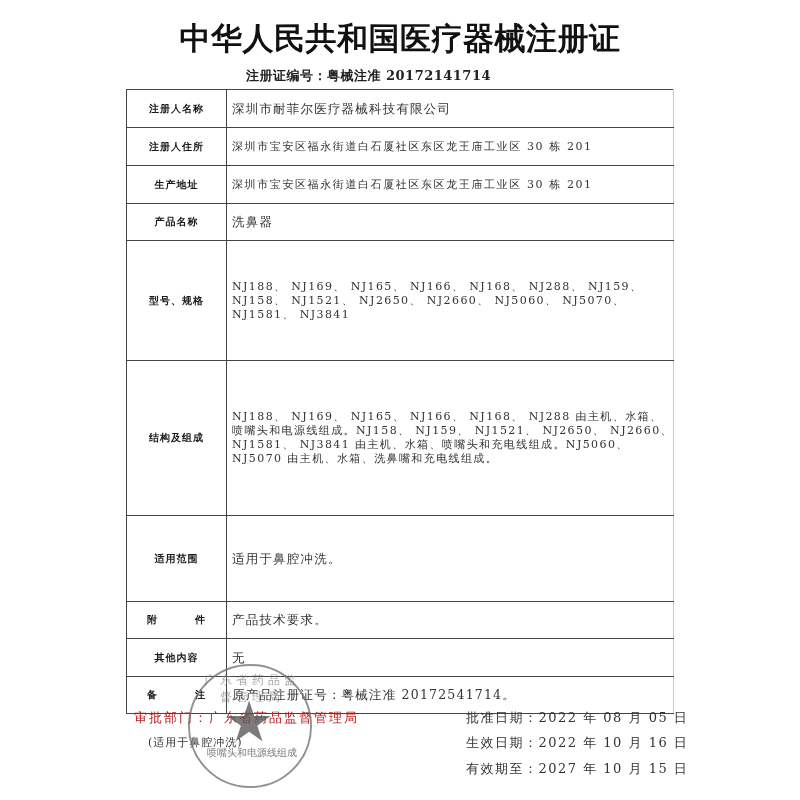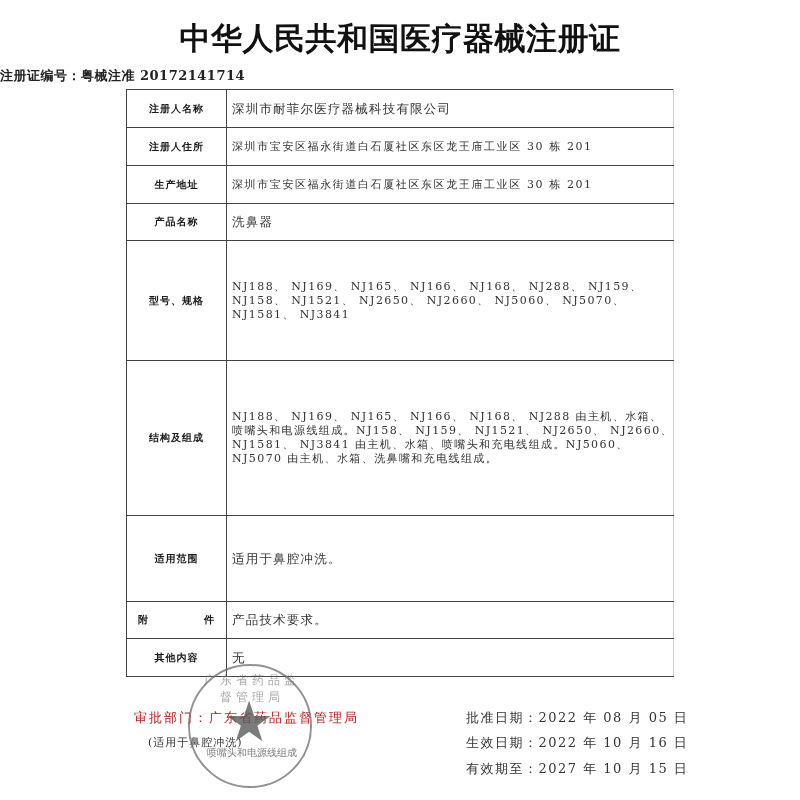--- a/index.html
+++ b/index.html
@@ -5,36 +5,36 @@
   * { box-sizing: border-box; margin: 0; padding: 0; }
   html, body { width: 800px; height: 800px; background: #ffffff; overflow: hidden; }
   body { position: relative; font-family: "DejaVu Serif", "Liberation Serif", serif; color: #2a2a2a; }
 
   .title {
     position: absolute; left: 0; top: 18px; width: 800px; text-align: center;
     font-family: "DejaVu Sans", sans-serif; font-weight: bold; font-size: 31px; color: #111;
     letter-spacing: 0.5px;
   }
   .reg-no {
-    position: absolute; left: 0; top: 67px; width: 737px; 
+    position: absolute; left: 0; top: 67px; width: 737px; text-align: center;
     font-size: 13px; font-weight: bold; color: #222; letter-spacing: 0.5px;
   }
 
   table.cert {
     position: absolute; left: 126px; top: 89px; width: 548px;
     border-collapse: collapse; table-layout: fixed;
   }
   table.cert td {
     border: 1.5px solid #444; vertical-align: middle;
   }
   table.cert td.label {
     width: 100px; text-align: center; font-family: "DejaVu Sans", sans-serif;
     font-weight: bold; font-size: 10px; color: #1a1a1a; letter-spacing: 1px;
   }
-  table.cert td.label.spread { text-align: justify; text-align-last: justify; padding: 0 11px; margin-left: 34px; }
+  table.cert td.label.spread { text-align: justify; text-align-last: justify; padding: 0 20px; margin-left: 34px; }
   table.cert td.value {
     padding: 0 0 0 5px; font-size: 12.5px; color: #333; letter-spacing: 1.2px; line-height: 18px;
     border-right-color: #ccc;
   }
   table.cert td.value.small { font-size: 11px; letter-spacing: 1.4px; line-height: 14px; }
   table.cert td.value.tight { font-size: 11px; letter-spacing: 1.6px; }
 
   .footer-left-1 { position: absolute; left: 134px; top: 709px; font-size: 13px; letter-spacing: 2px; color: #b91c1c; }
   .footer-left-2 { position: absolute; left: 148px; top: 735px; font-size: 11px; letter-spacing: 1px; color: #333; }
   .footer-right { position: absolute; left: 466px; font-size: 13px; letter-spacing: 1.5px; color: #333; }
@@ -95,20 +95,24 @@
     <td class="value">适用于鼻腔冲洗。</td>
   </tr>
   <tr style="height:37px">
     <td class="label spread">附件</td>
     <td class="value">产品技术要求。</td>
   </tr>
   <tr style="height:38px">
     <td class="label">其他内容</td>
     <td class="value">无</td>
   </tr>
+  <tr style="height:37px">
+    <td class="label spread">备注</td>
+    <td class="value">原产品注册证号：粤械注准 20172541714。</td>
+  </tr>
 </tbody>
   </table>
 
 <div class="footer-left-1">审批部门：广东省药品监督管理局</div>
 <div class="footer-left-2">(适用于鼻腔冲洗)</div>
 <div class="footer-right fr1">批准日期：2022 年 08 月 05 日</div>
 <div class="footer-right fr2">生效日期：2022 年 10 月 16 日</div>
 <div class="footer-right fr3">有效期至：2027 年 10 月 15 日</div>
 
 <div class="seal">

